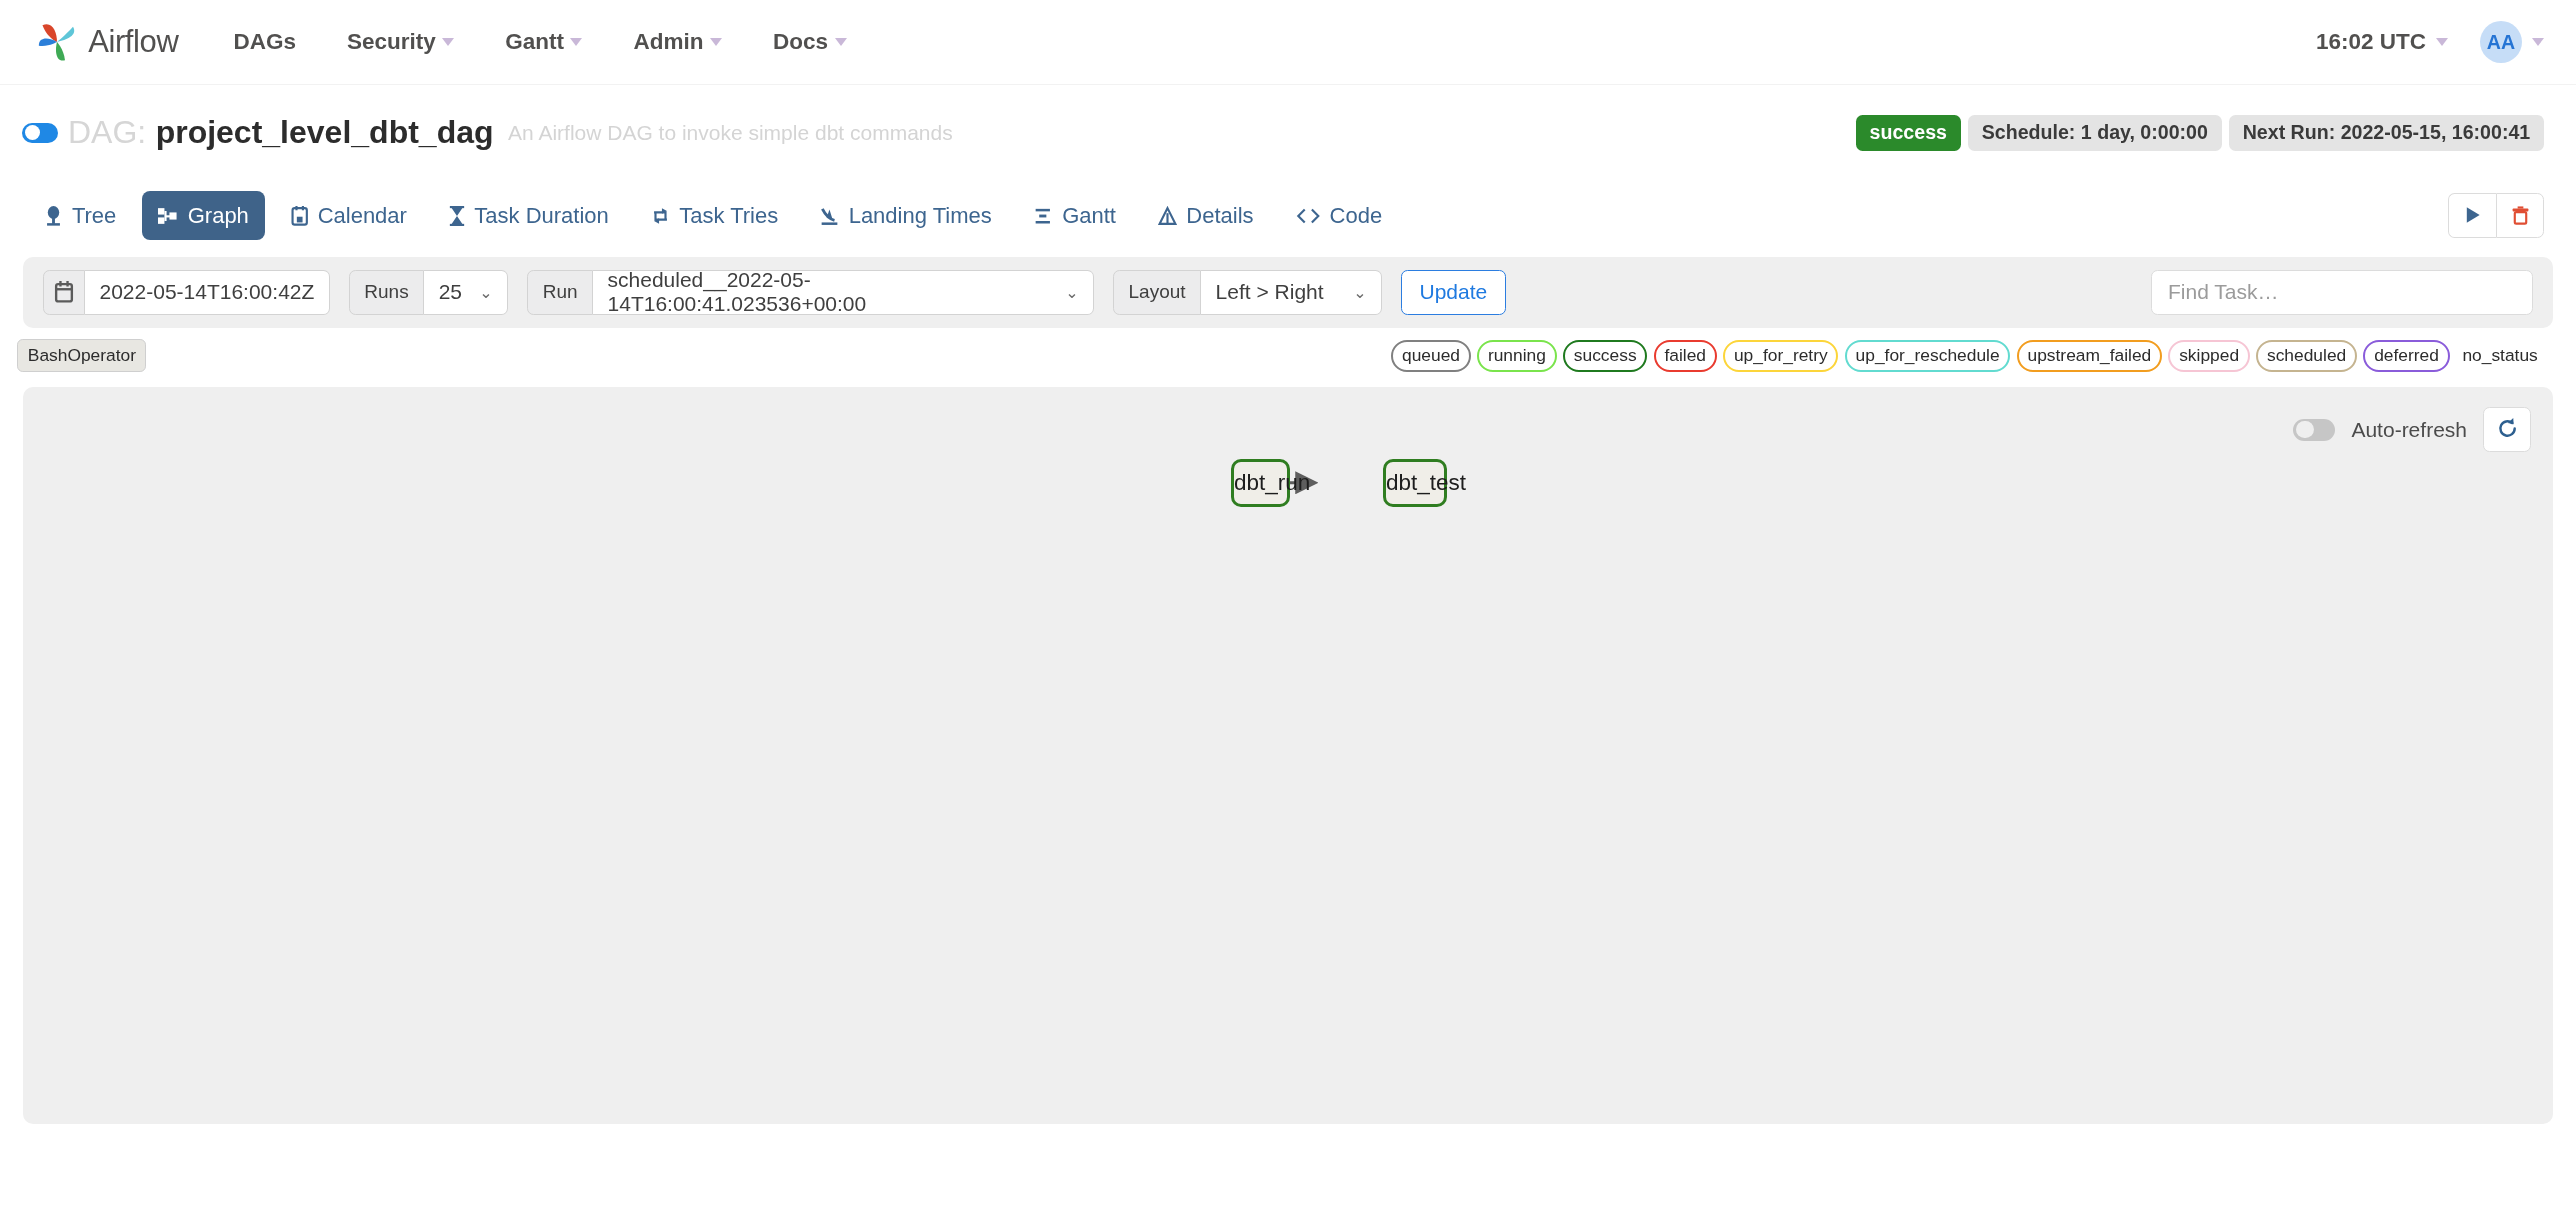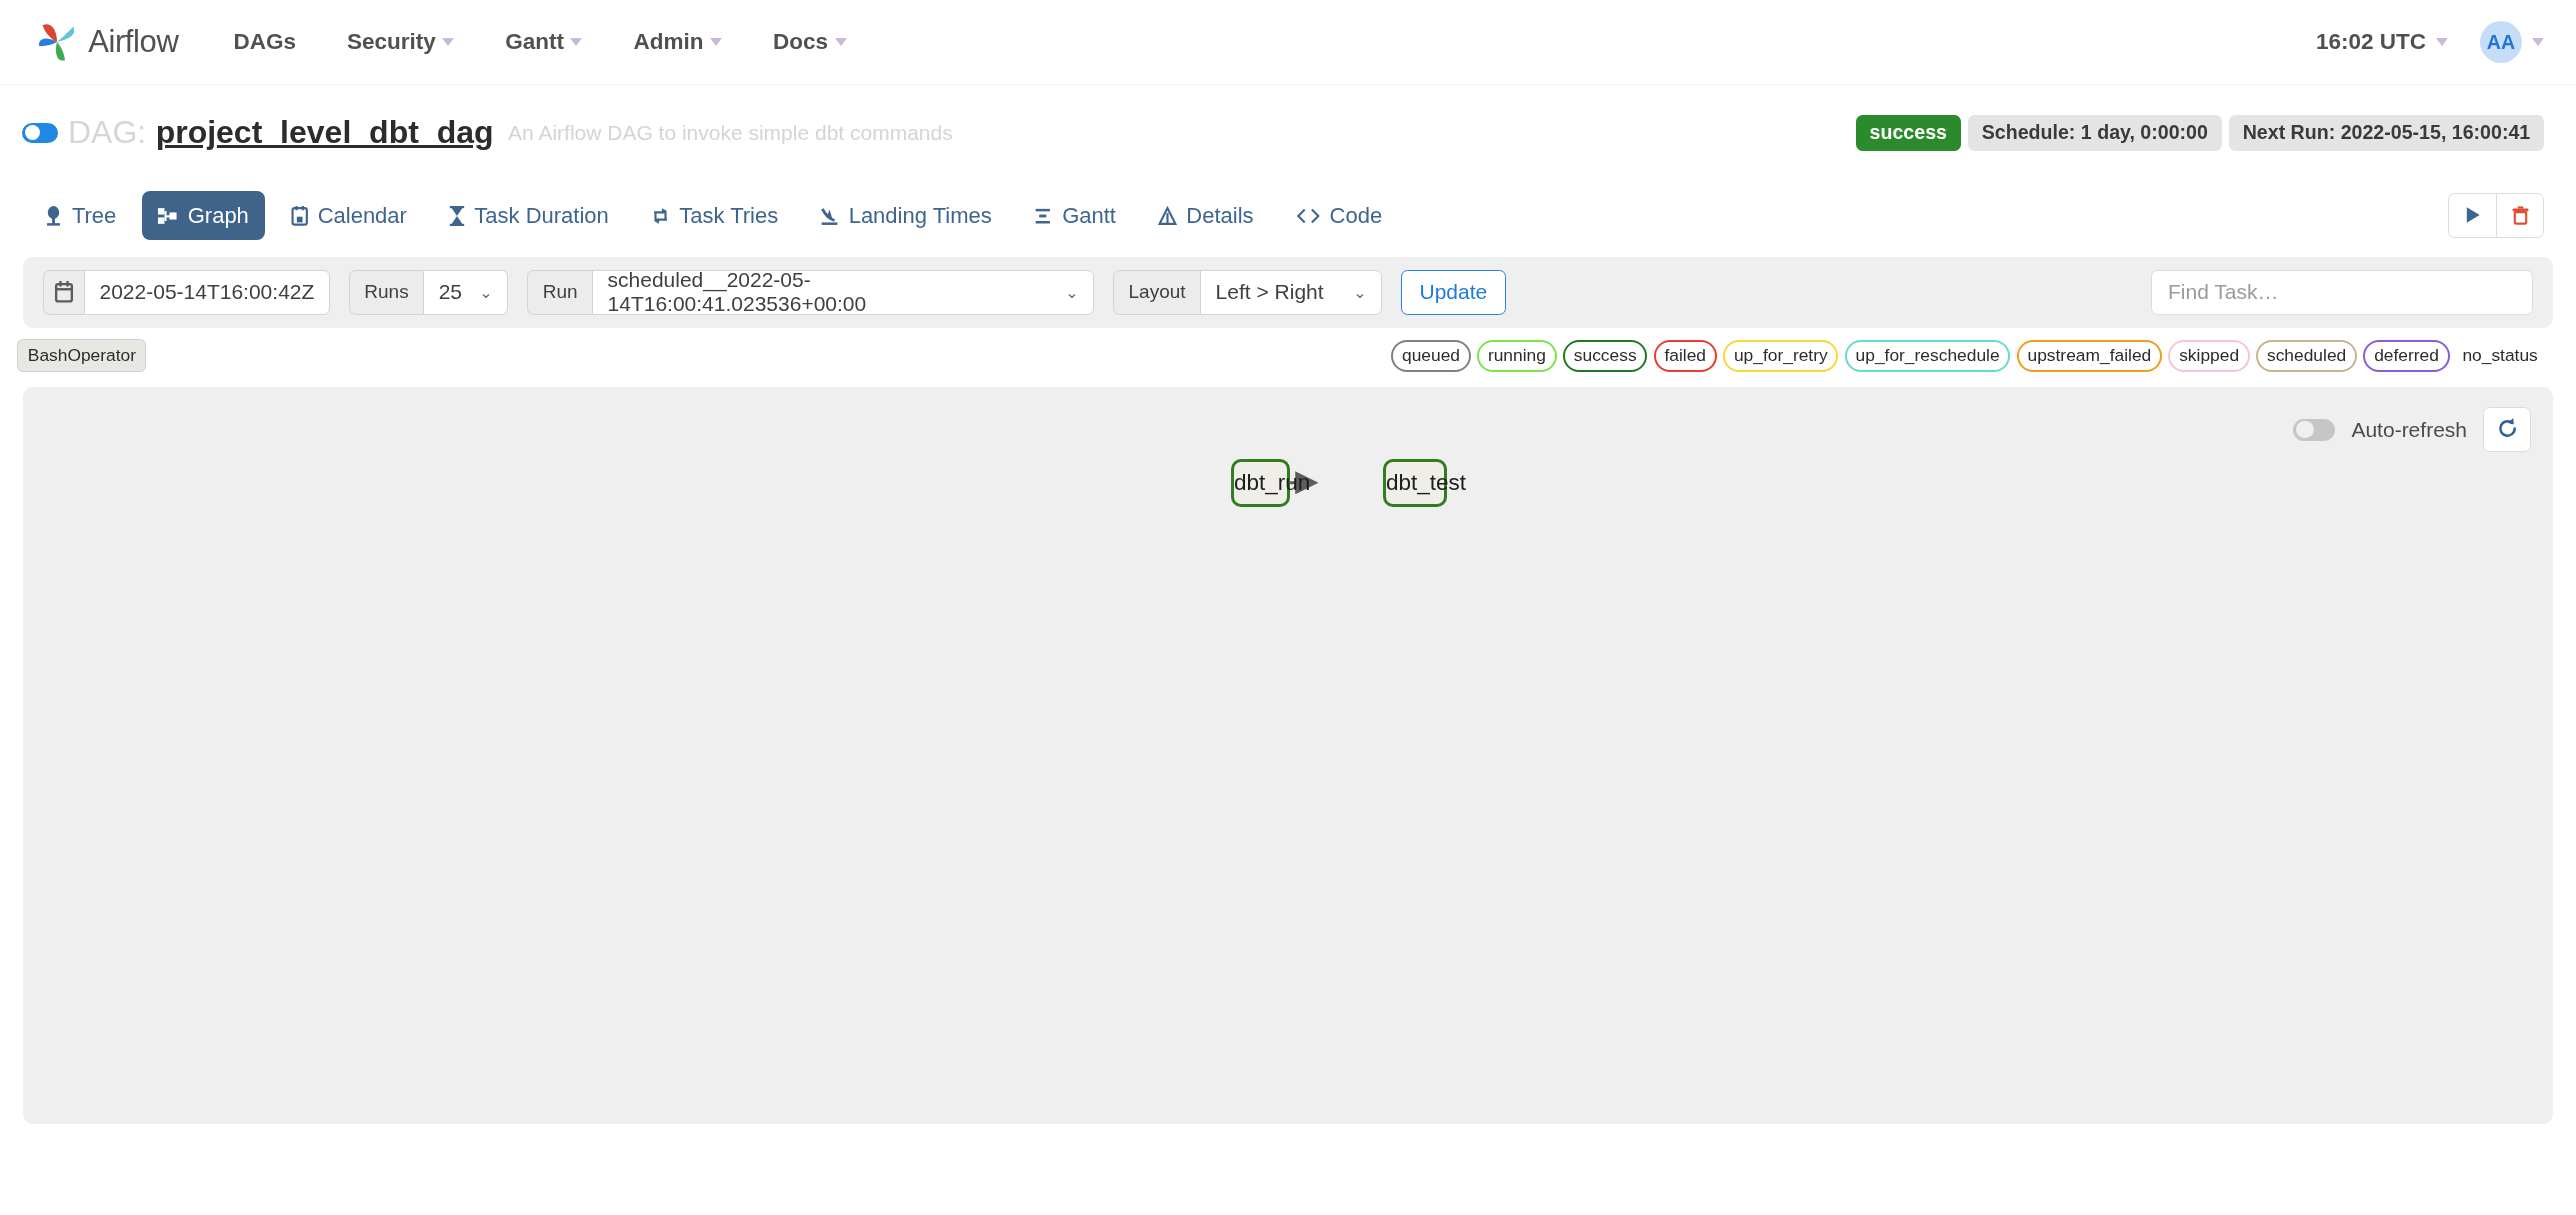--- a/index.html
+++ b/index.html
@@ -53,21 +53,21 @@
   }
   .toggle {
     width: 36px; height: 19.6px; border-radius: 10px;
     background: #1f88e5; position: relative; flex: none; cursor: pointer;
   }
   .toggle .knob {
     position: absolute; top: 2.2px; left: 2.9px;
     width: 15px; height: 15px; border-radius: 50%; background: #fff;
   }
   #dag-label { font-size: 32px; color: #d6d6d6; margin-left: 10px; font-weight: normal; }
-  #dag-name { font-size: 32px; color: #2c2c2c; font-weight: bold; margin-left: 9.4px; text-decoration: underline; }
+  #dag-name { font-size: 32px; color: #2c2c2c; font-weight: bold; margin-left: 9.4px; }
   #dag-desc { font-size: 21px; color: #d4d4d4; margin-left: 14.5px; }
   #dag-badges { margin-left: auto; display: flex; align-items: center; gap: 7.2px; }
   .badge {
     font-size: 19.6px; font-weight: bold; border-radius: 6.5px;
     padding: 5.8px 13.8px 7.2px; white-space: nowrap;
   }
   .badge.success-badge { background: #2b8a2b; color: #fff; }
   .badge.meta { background: #e4e4e4; color: #3a3a3a; }
 
   

